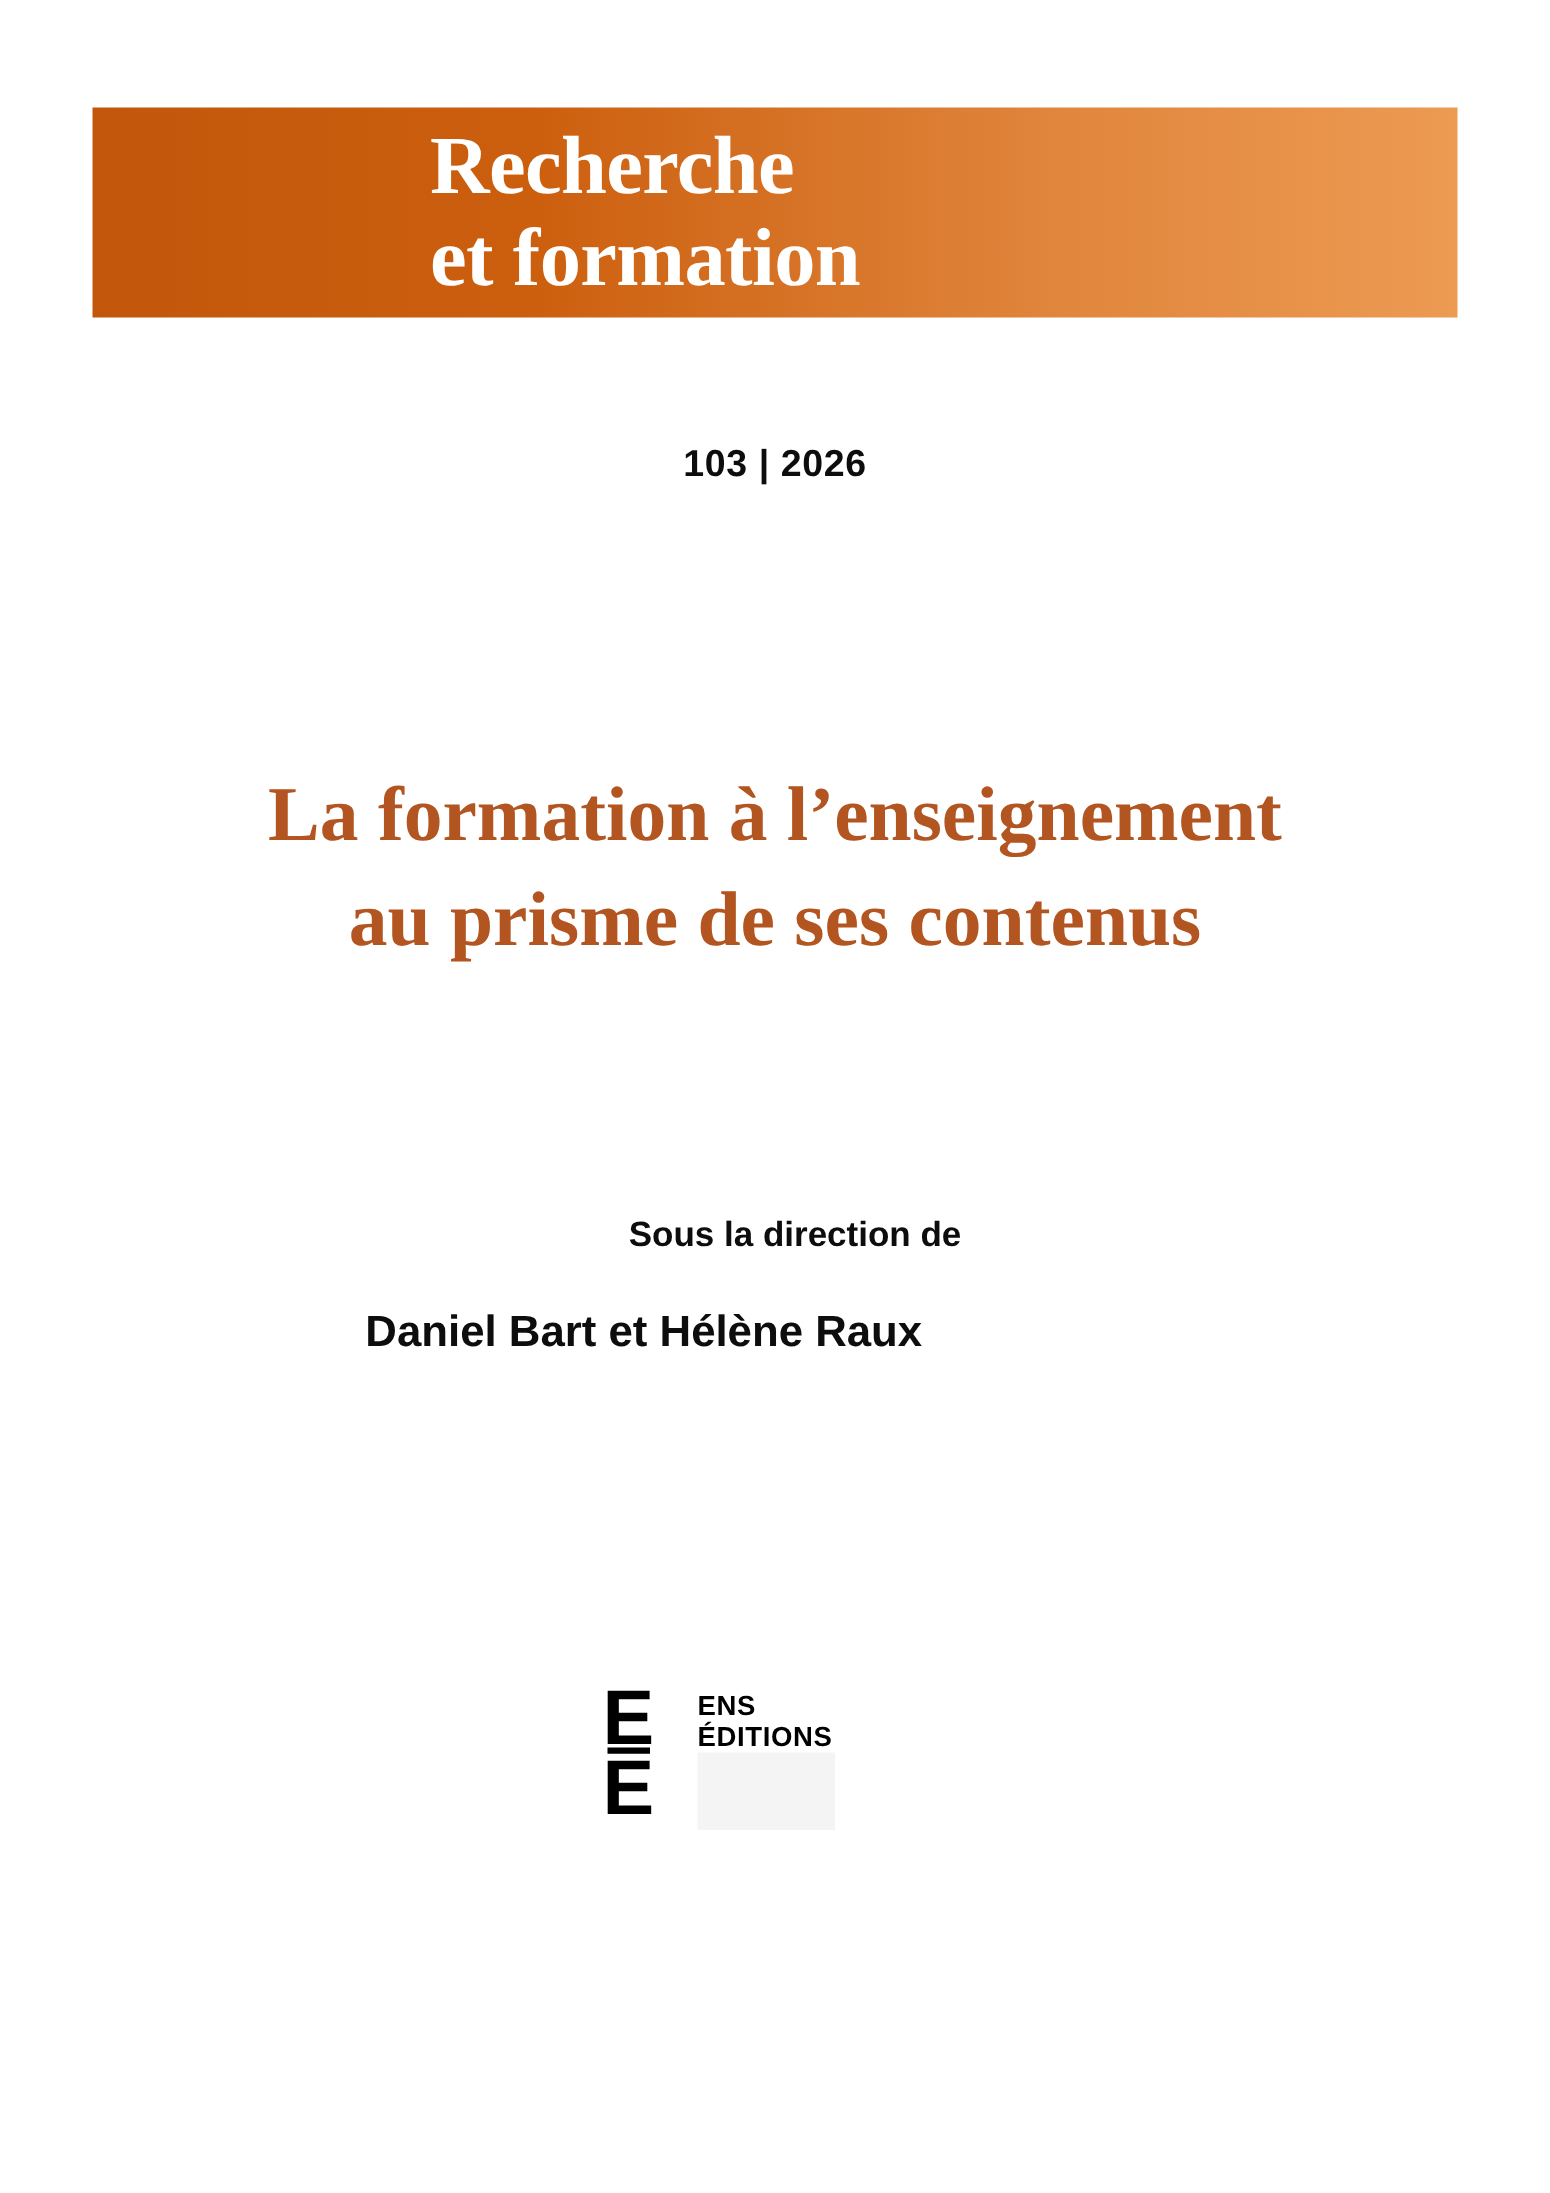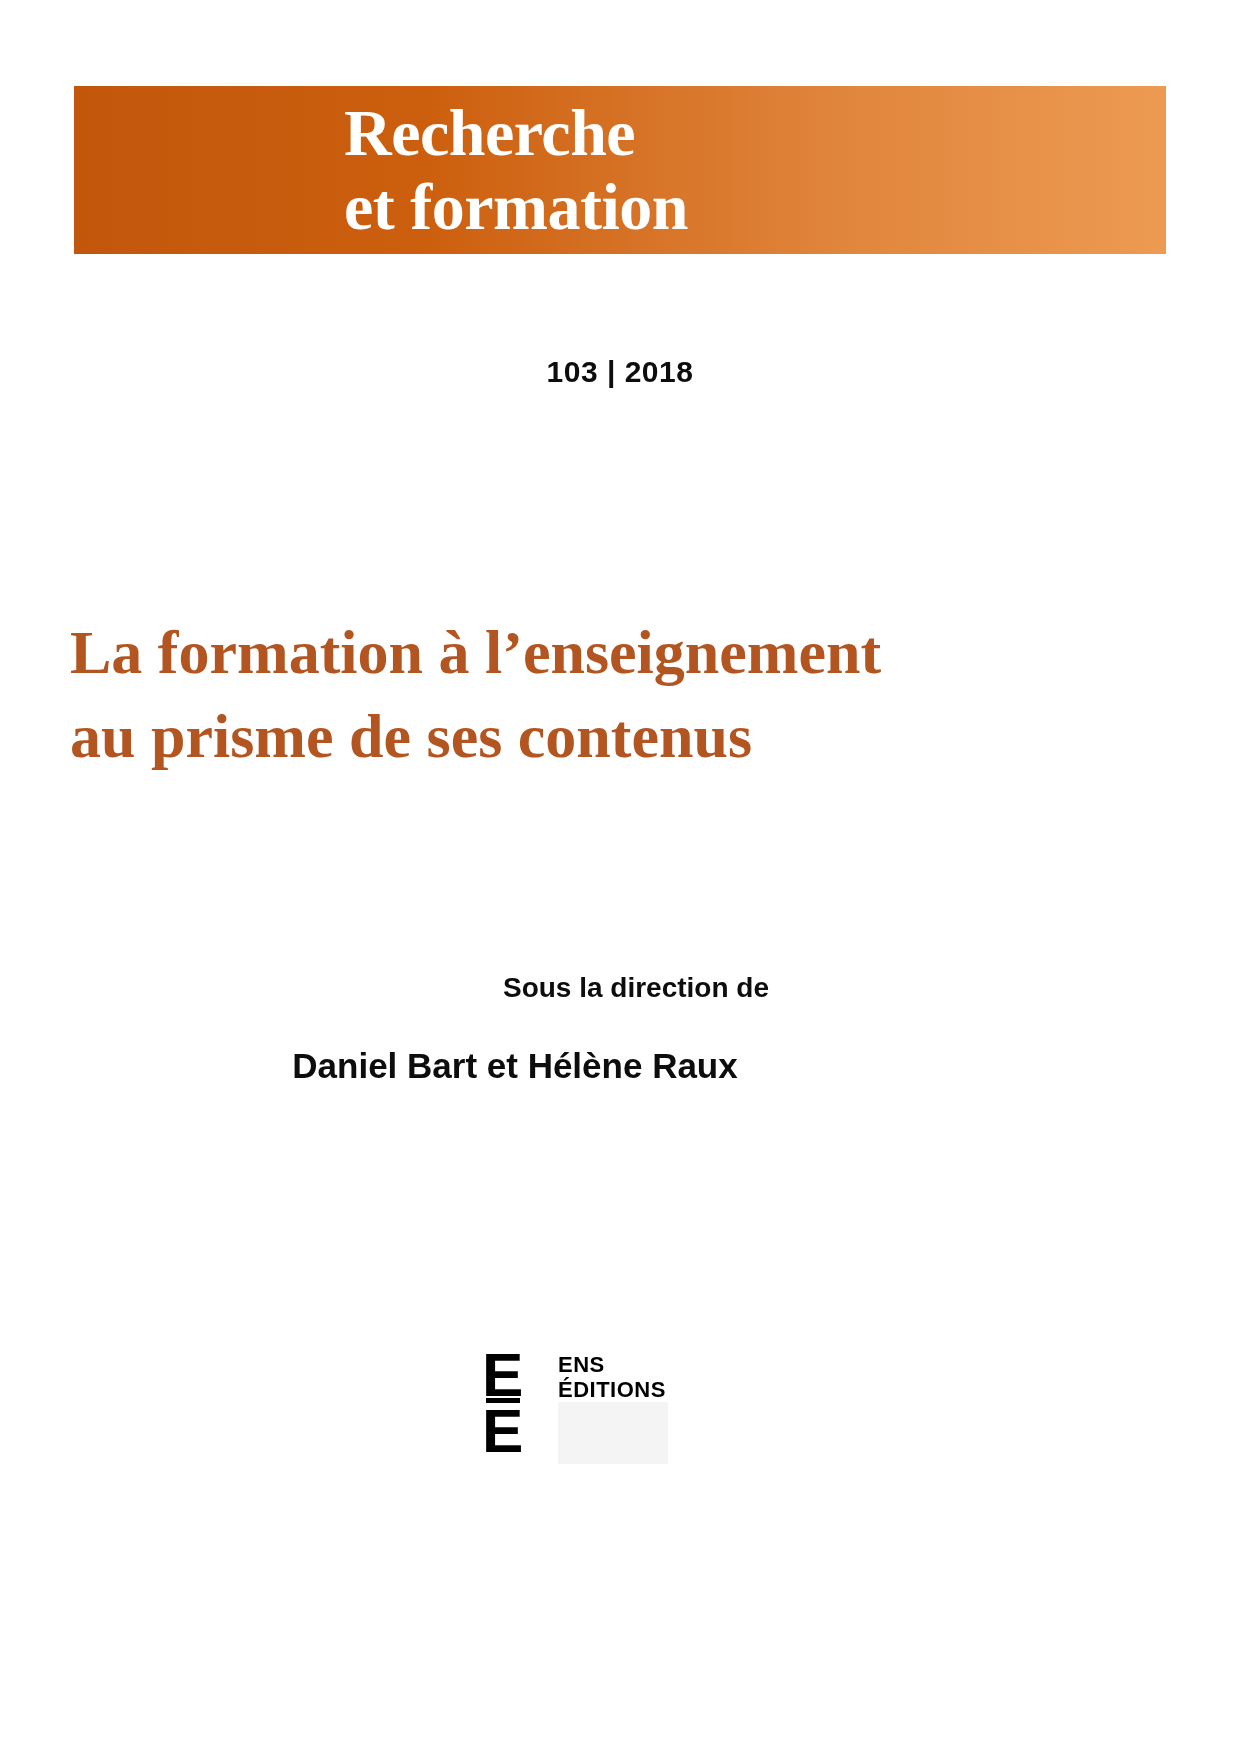--- a/index.html
+++ b/index.html
@@ -58,21 +58,21 @@
     color: #0d0d0d;
     letter-spacing: 0.5px;
   }
 
   
   .dossier-title {
     position: absolute;
     left: 70px;
     top: 610px;
     width: 1100px;
-    text-align: left;
+    text-align: center;
     font-family: "Liberation Serif", serif;
     font-weight: 700;
     font-size: 62px;
     line-height: 84px;
     color: #b35520;
     white-space: pre-line;
   }
 
   
   .under-direction {
@@ -164,21 +164,21 @@
 </head>
 <body>
 
 <div class="page">
 
   <div class="masthead">
     <div class="masthead-title">Recherche
 et formation</div>
   </div>
 
-  <div class="issue">103 | 2018</div>
+  <div class="issue">103 | 2026</div>
 
   <div class="dossier-title">La formation à l’enseignement
 au prisme de ses contenus</div>
 
   <div class="under-direction">Sous la direction de</div>
   <div class="editors">Daniel Bart et Hélène Raux</div>
 
   <div class="publisher">
     <div class="logo-mark">
       <div class="logo-e-top">E</div>

